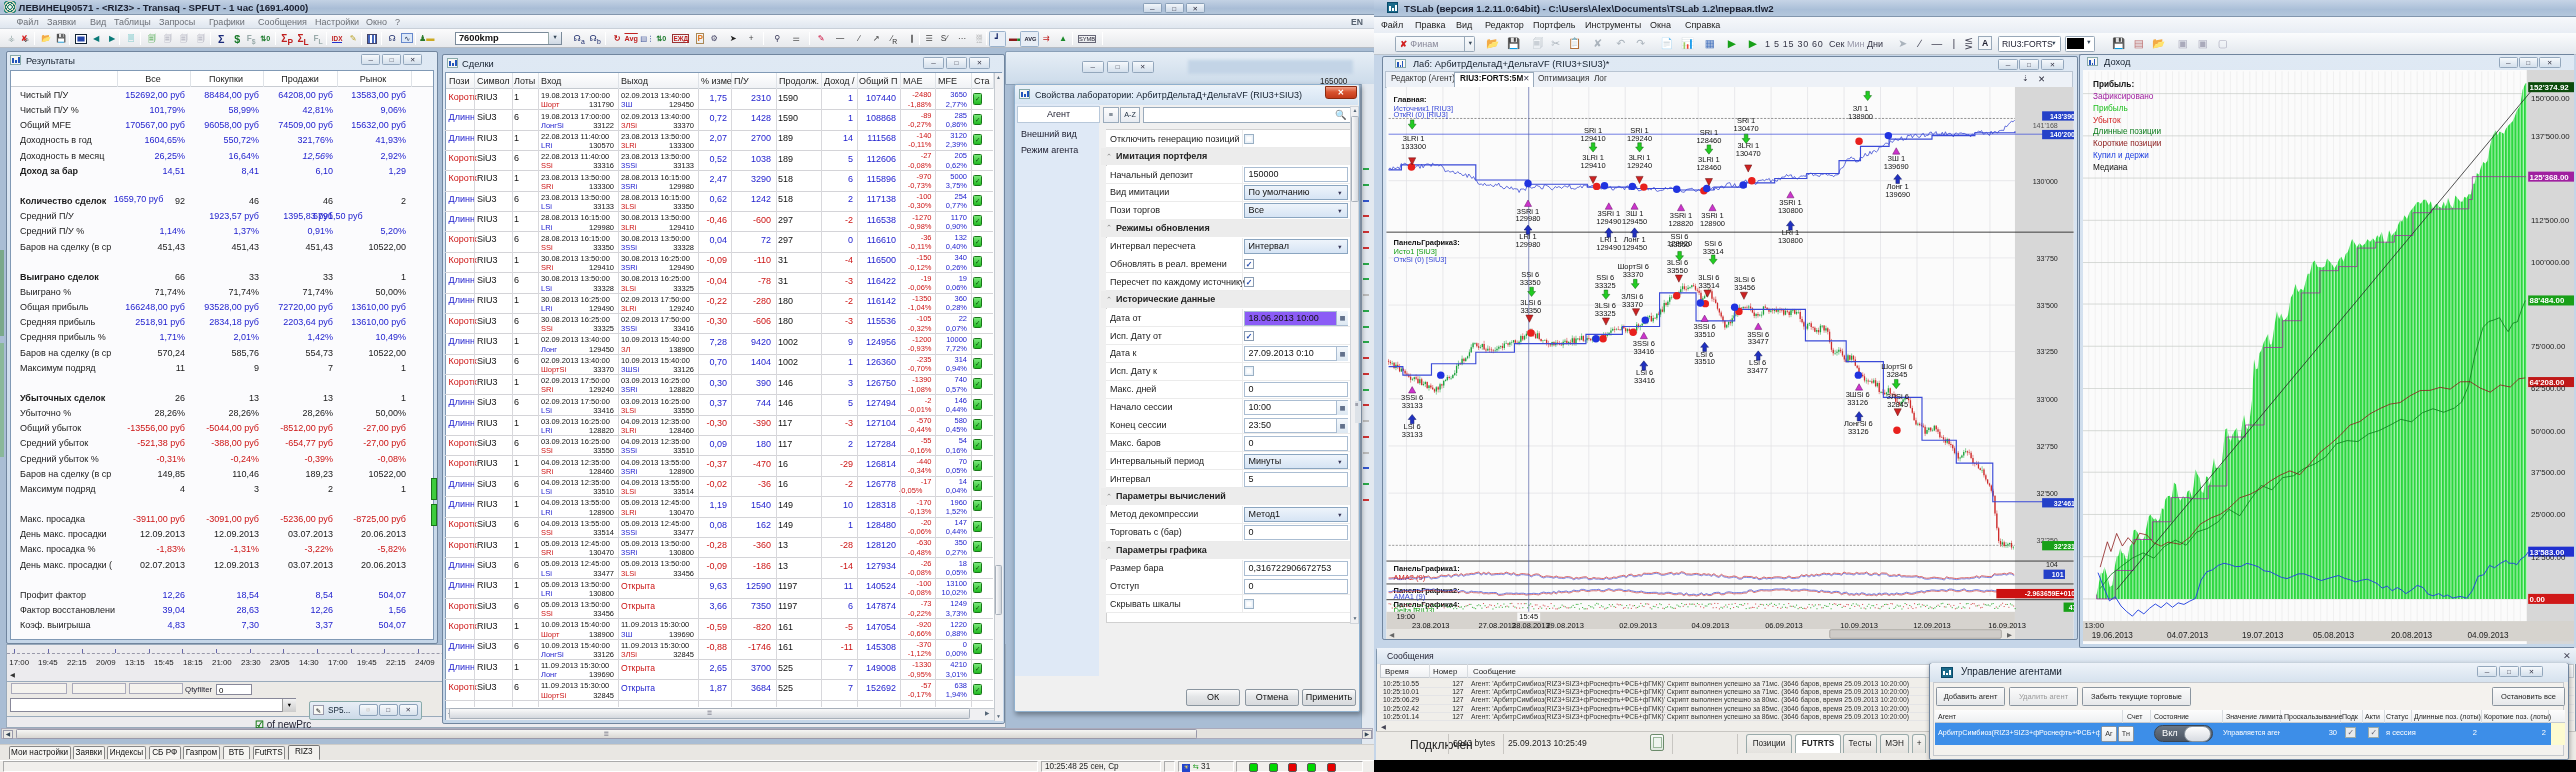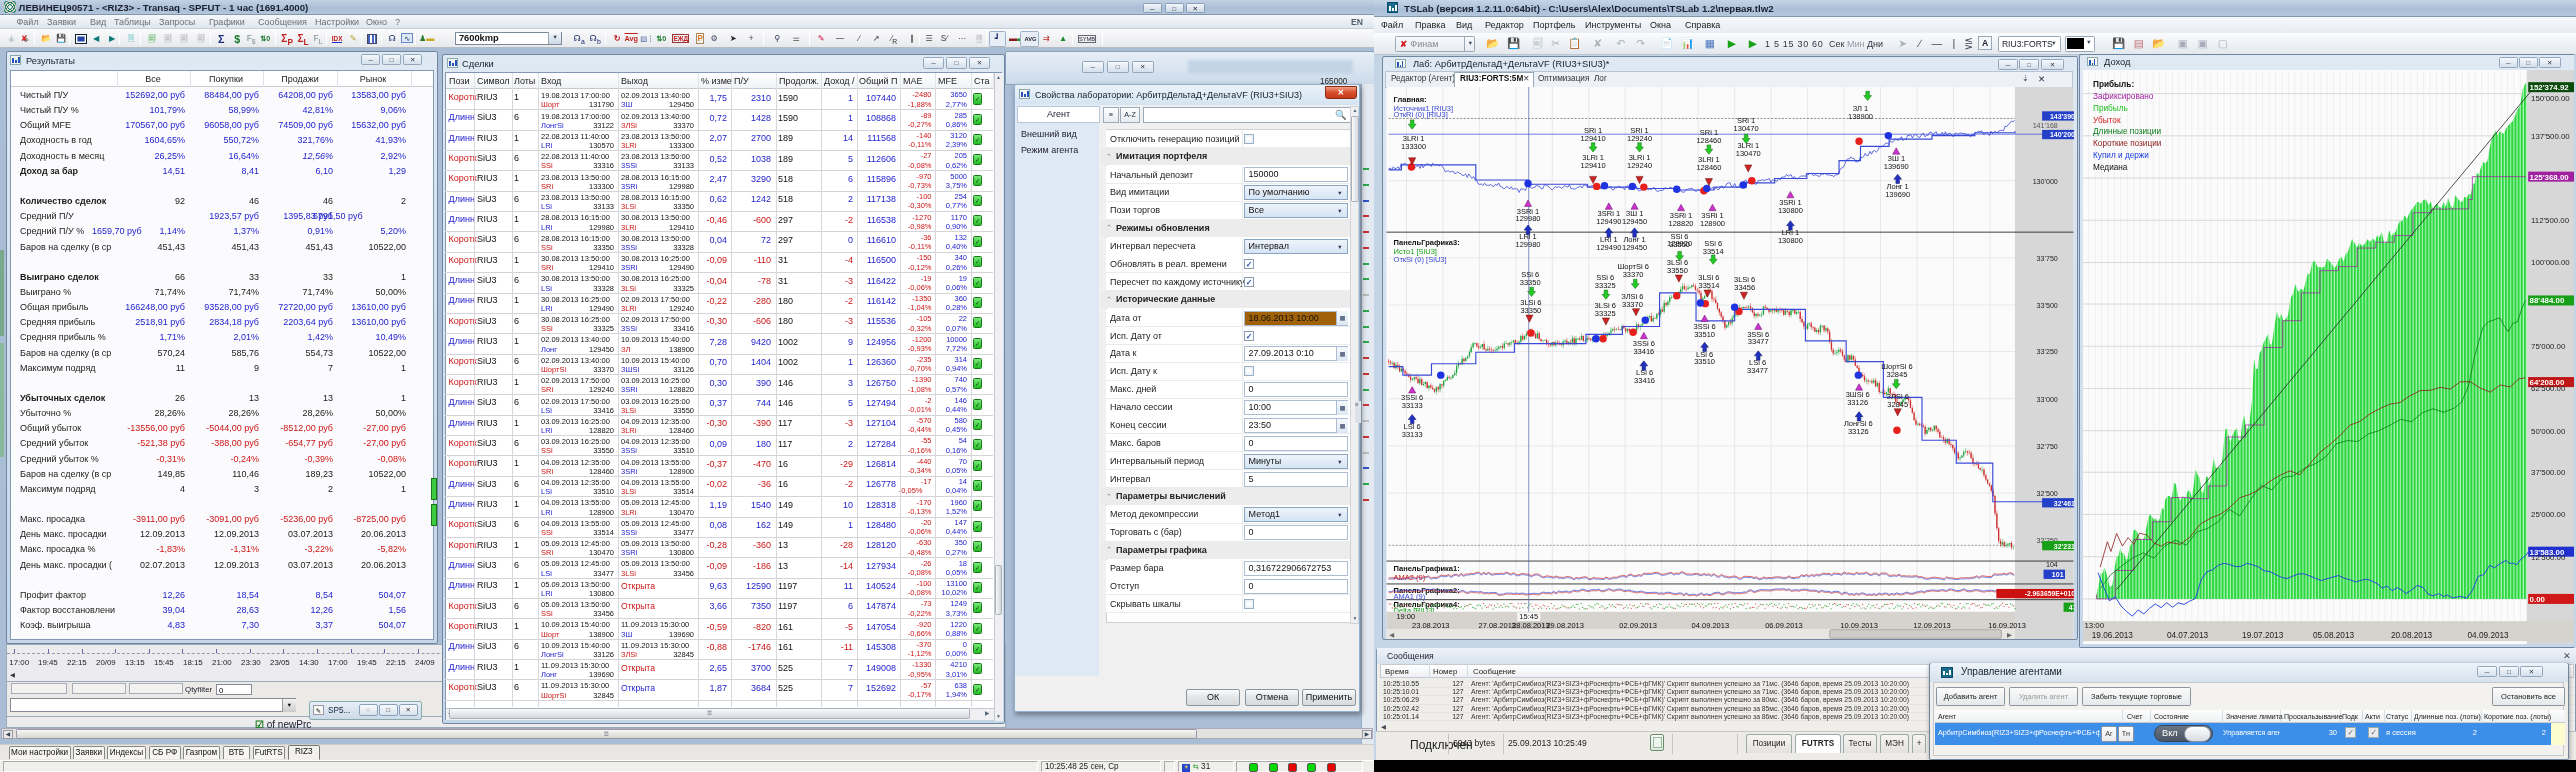--- a/index.html
+++ b/index.html
@@ -278,21 +278,21 @@
 <div style="left:92px;top:166px;width:93px;height:10.7px;font-size:9px;color:#1c1ccd;text-align:right;">14,51</div>
 <div style="left:166px;top:166px;width:93px;height:10.7px;font-size:9px;color:#1c1ccd;text-align:right;">8,41</div>
 <div style="left:240px;top:166px;width:93px;height:10.7px;font-size:9px;color:#1c1ccd;text-align:right;">6,10</div>
 <div style="left:313px;top:166px;width:93px;height:10.7px;font-size:9px;color:#1c1ccd;text-align:right;">1,29</div>
 <div style="left:20px;top:196px;width:143px;height:10.7px;font-size:9px;color:#1a1a1a;font-weight:bold;overflow:hidden;">Количество сделок</div>
 <div style="left:92px;top:196px;width:93px;height:10.7px;font-size:9px;color:#1a1a1a;text-align:right;">92</div>
 <div style="left:166px;top:196px;width:93px;height:10.7px;font-size:9px;color:#1a1a1a;text-align:right;">46</div>
 <div style="left:240px;top:196px;width:93px;height:10.7px;font-size:9px;color:#1a1a1a;text-align:right;">46</div>
 <div style="left:313px;top:196px;width:93px;height:10.7px;font-size:9px;color:#1a1a1a;text-align:right;">2</div>
 <div style="left:20px;top:211px;width:143px;height:10.7px;font-size:9px;color:#1a1a1a;font-weight:normal;overflow:hidden;">Средний П/У</div>
-<div style="left:92px;top:226px;width:93px;height:10.7px;font-size:9px;color:#1c1ccd;text-align:left;">1659,70 руб</div>
+<div style="left:92px;top:194px;width:93px;height:10.7px;font-size:9px;color:#1c1ccd;text-align:center;">1659,70 руб</div>
 <div style="left:166px;top:211px;width:93px;height:10.7px;font-size:9px;color:#1c1ccd;text-align:right;">1923,57 руб</div>
 <div style="left:240px;top:211px;width:93px;height:10.7px;font-size:9px;color:#1c1ccd;text-align:right;">1395,83 руб</div>
 <div style="left:313px;top:211px;width:93px;height:10.7px;font-size:9px;color:#1c1ccd;">6791,50 руб</div>
 <div style="left:20px;top:226px;width:143px;height:10.7px;font-size:9px;color:#1a1a1a;font-weight:normal;overflow:hidden;">Средний П/У %</div>
 <div style="left:92px;top:226px;width:93px;height:10.7px;font-size:9px;color:#1c1ccd;text-align:right;">1,14%</div>
 <div style="left:166px;top:226px;width:93px;height:10.7px;font-size:9px;color:#1c1ccd;text-align:right;">1,37%</div>
 <div style="left:240px;top:226px;width:93px;height:10.7px;font-size:9px;color:#1c1ccd;text-align:right;">0,91%</div>
 <div style="left:313px;top:226px;width:93px;height:10.7px;font-size:9px;color:#1c1ccd;text-align:right;">5,20%</div>
 <div style="left:20px;top:242px;width:143px;height:10.7px;font-size:9px;color:#1a1a1a;font-weight:normal;overflow:hidden;">Баров на сделку (в ср</div>
 <div style="left:92px;top:242px;width:93px;height:10.7px;font-size:9px;color:#1a1a1a;text-align:right;">451,43</div>
@@ -1114,21 +1114,21 @@
 <div style="left:1106px;top:273px;width:245px;height:18px;background:#fff;border-bottom:0.7px solid #ebebeb;"></div>
 <div style="left:1110px;top:277px;font-size:9px;color:#1a1a1a;">Пересчет по каждому источнику</div>
 <div style="left:1242px;top:273px;width:0.7px;height:18px;background:#ebebeb;"></div>
 <div style="left:1244px;top:277px;width:10px;height:10px;background:#fdfdfd;border:0.7px solid #8a9cb2;font-size:7.9px;line-height:9.3px;text-align:center;color:#2a50b0;font-weight:bold;">✓</div>
 <div style="left:1101px;top:291px;width:250px;height:17px;background:#ececec;"></div>
 <div style="left:1106px;top:295px;font-size:7.2px;color:#777;">⌃</div>
 <div style="left:1116px;top:294px;font-size:9px;font-weight:bold;color:#222;">Исторические данные</div>
 <div style="left:1106px;top:309px;width:245px;height:18px;background:#fff;border-bottom:0.7px solid #ebebeb;"></div>
 <div style="left:1110px;top:313px;font-size:9px;color:#1a1a1a;">Дата от</div>
 <div style="left:1242px;top:309px;width:0.7px;height:18px;background:#ebebeb;"></div>
-<div style="left:1244px;top:311px;width:104px;height:15px;background:#a16207;border:0.7px solid #aabdd2;font-size:9px;padding:1.4px 3.6px;color:#111;">18.06.2013 10:00</div>
+<div style="left:1244px;top:311px;width:104px;height:15px;background:#8b5cf6;border:0.7px solid #aabdd2;font-size:9px;padding:1.4px 3.6px;color:#111;">18.06.2013 10:00</div>
 <div style="left:1336px;top:311px;width:12px;height:13.6px;background:linear-gradient(#f4f8fc,#dde8f2);border-left:0.7px solid #aabdd2;font-size:6.4px;text-align:center;line-height:13px;color:#346;">▦</div>
 <div style="left:1106px;top:327px;width:245px;height:18px;background:#fff;border-bottom:0.7px solid #ebebeb;"></div>
 <div style="left:1110px;top:331px;font-size:9px;color:#1a1a1a;">Исп. Дату от</div>
 <div style="left:1242px;top:327px;width:0.7px;height:18px;background:#ebebeb;"></div>
 <div style="left:1244px;top:331px;width:10px;height:10px;background:#fdfdfd;border:0.7px solid #8a9cb2;font-size:7.9px;line-height:9.3px;text-align:center;color:#2a50b0;font-weight:bold;">✓</div>
 <div style="left:1106px;top:345px;width:245px;height:18px;background:#fff;border-bottom:0.7px solid #ebebeb;"></div>
 <div style="left:1110px;top:348px;font-size:9px;color:#1a1a1a;">Дата к</div>
 <div style="left:1242px;top:345px;width:0.7px;height:18px;background:#ebebeb;"></div>
 <div style="left:1244px;top:346px;width:104px;height:15px;background:#fff;border:0.7px solid #aabdd2;font-size:9px;padding:1.4px 3.6px;color:#111;">27.09.2013 0:10</div>
 <div style="left:1336px;top:347px;width:12px;height:13.6px;background:linear-gradient(#f4f8fc,#dde8f2);border-left:0.7px solid #aabdd2;font-size:6.4px;text-align:center;line-height:13px;color:#346;">▦</div>

